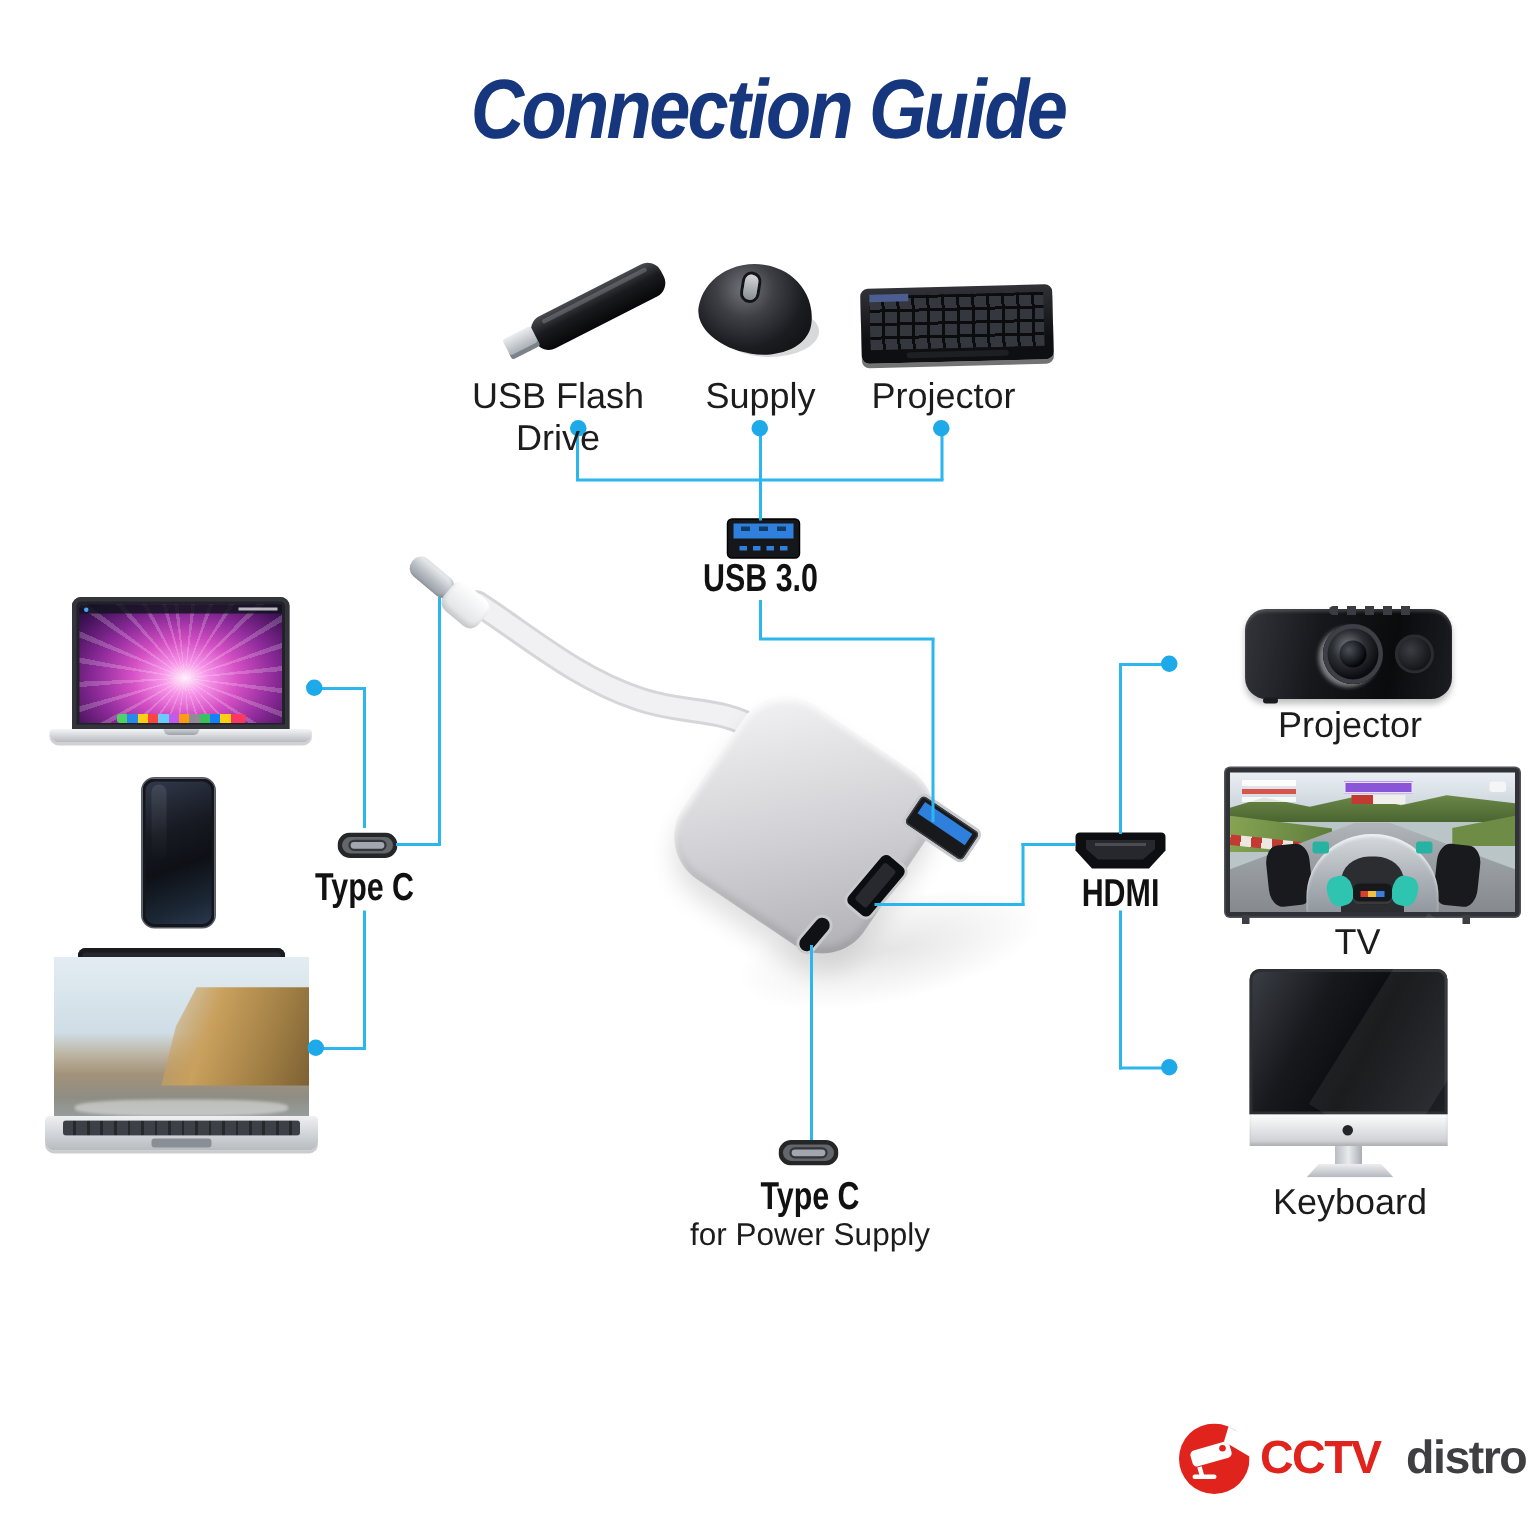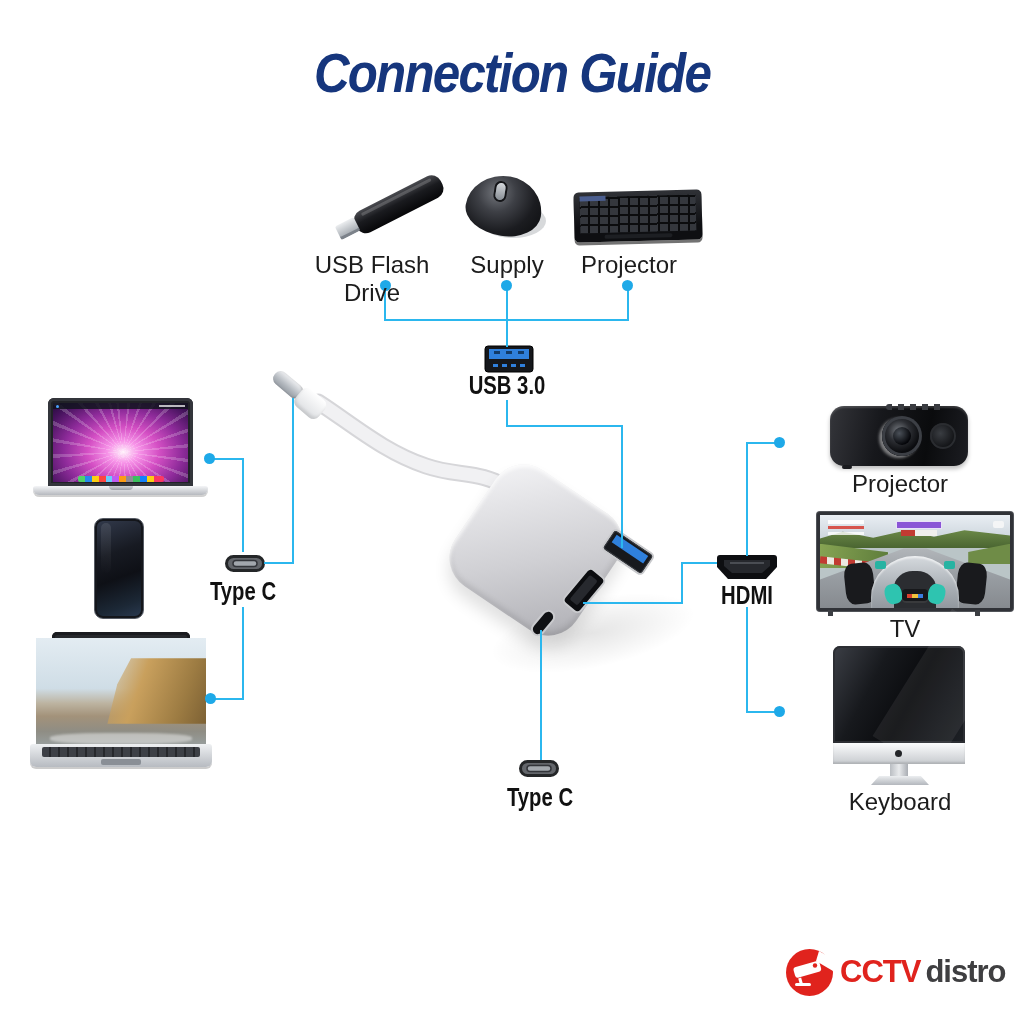--- a/index.html
+++ b/index.html
@@ -184,21 +184,21 @@
   .imac .dotcam{position:absolute;left:62px;top:104px;width:7px;height:7px;border-radius:50%;background:#232528;}
   .imac .neck{position:absolute;left:57px;top:118px;width:18px;height:13px;
     background:linear-gradient(90deg,#b9bdc2,#e8eaec,#a9adb3);}
   .imac .foot{position:absolute;left:38px;top:130px;width:58px;height:9px;
     clip-path:polygon(14% 0,86% 0,100% 100%,0 100%);background:linear-gradient(180deg,#eceef0,#b3b7bd);}
 
   
   .logo{left:786px;top:948px;height:48px;display:flex;align-items:center;}
   .logo .badge{width:47px;height:47px;position:relative;}
   .logo .brand{font-size:31px;font-weight:800;color:#e0231d;letter-spacing:-1px;margin-left:7px;}
-  .logo .suffix{font-size:31px;font-weight:700;color:#3f3f41;margin-left:5px;letter-spacing:-1px;}
+  .logo .suffix{font-size:31px;font-weight:700;color:#3f3f41;margin-left:17px;letter-spacing:-1px;}
 </style>
 </head>
 <body>
 
 <div class="canvas">
 
   <div class="abs title">Connection Guide</div>
 
   <div class="abs flash">
     <div class="rod"></div>
@@ -350,20 +350,21 @@
   <div class="abs dot" style="left:774px;top:706px;"></div>
 
   <div class="abs dev-label" style="left:287px;top:251px;width:170px;">USB Flash Drive</div>
   <div class="abs dev-label" style="left:462px;top:251px;width:90px;">Supply</div>
   <div class="abs dev-label" style="left:573px;top:251px;width:112px;">Projector</div>
 
   <div class="abs port-label" style="left:447px;top:370px;width:120px;">USB 3.0</div>
   <div class="abs port-label" style="left:183px;top:576px;width:120px;">Type C</div>
   <div class="abs port-label" style="left:687px;top:580px;width:120px;">HDMI</div>
   <div class="abs port-label" style="left:480px;top:782px;width:120px;">Type C</div>
+  <div class="abs dev-label" style="left:440px;top:812px;width:200px;font-size:21px;">for Power Supply</div>
 
   <div class="abs dev-label" style="left:840px;top:470px;width:120px;">Projector</div>
   <div class="abs dev-label" style="left:845px;top:615px;width:120px;">TV</div>
   <div class="abs dev-label" style="left:840px;top:788px;width:120px;">Keyboard</div>
 
   <div class="abs logo">
     <div class="badge">
       <svg width="47" height="47" viewBox="0 0 47 47">
         <circle cx="23.5" cy="23.5" r="23.5" fill="#e0231d"></circle>
         <path d="M33 2 L47 10 L47 22 L30 12 Z" fill="#ffffff"></path>

